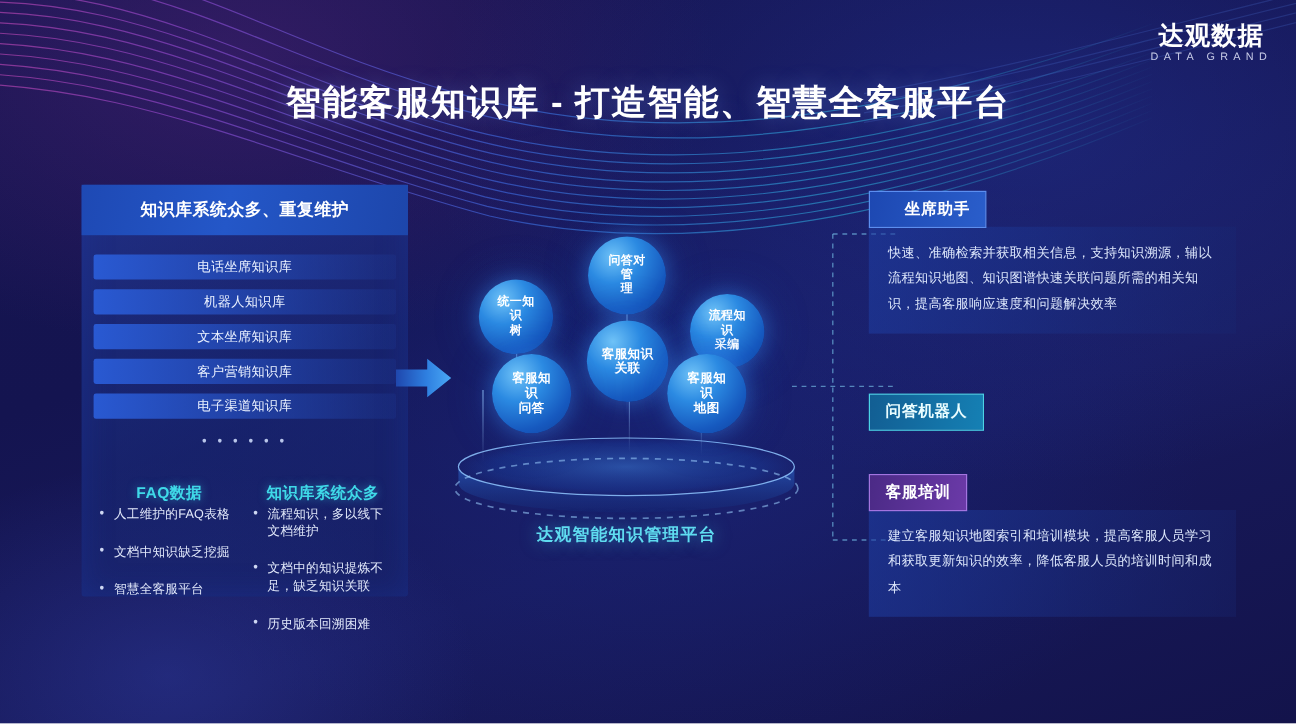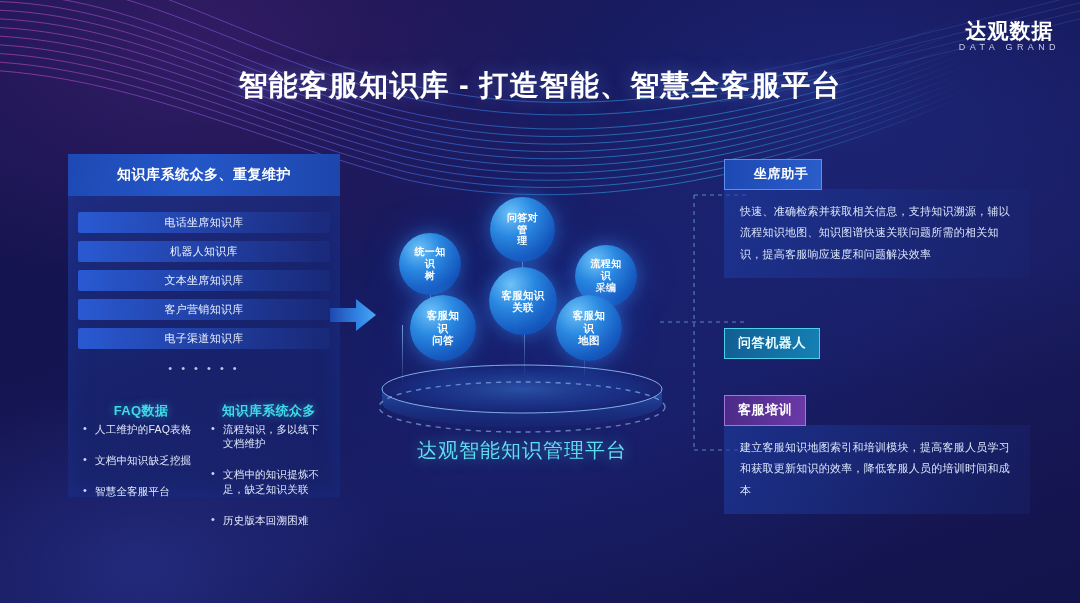--- a/index.html
+++ b/index.html
@@ -91,21 +91,21 @@
     color: #ffffff; font-weight: bold; letter-spacing: .3px; line-height: 1.18;
     background: radial-gradient(circle at 32% 26%, #6fc2f7 0%, #2b8ae2 34%, #1659bf 70%, #0f3f9b 100%);
     box-shadow: 0 0 18px rgba(60,150,250,.45), 0 0 42px rgba(40,110,230,.22);
   }
   .sphere span { display: block; padding: 0 6px; }
   .stem { position: absolute; width: 1px;
           background: linear-gradient(to bottom, rgba(160,205,255,.75), rgba(160,205,255,0)); }
 
   .platform-label {
     position: absolute; left: 0; right: 0; top: 262px; text-align: center;
-    font-size: 20px; font-weight: normal; color: #5fdcf0; letter-spacing: 1px;
+    font-size: 14px; font-weight: bold; color: #5fdcf0; letter-spacing: 1px;
     text-shadow: 0 0 14px rgba(70,215,245,.5);
   }
 
   
   .connectors { position: absolute; left: 660px; top: 150px; width: 90px; height: 320px; }
 
   
   .card { position: absolute; width: 306px; }
   .card-tab {
     display: inline-block; padding: 5px 13px 6px 13px; font-size: 13px; font-weight: bold;

